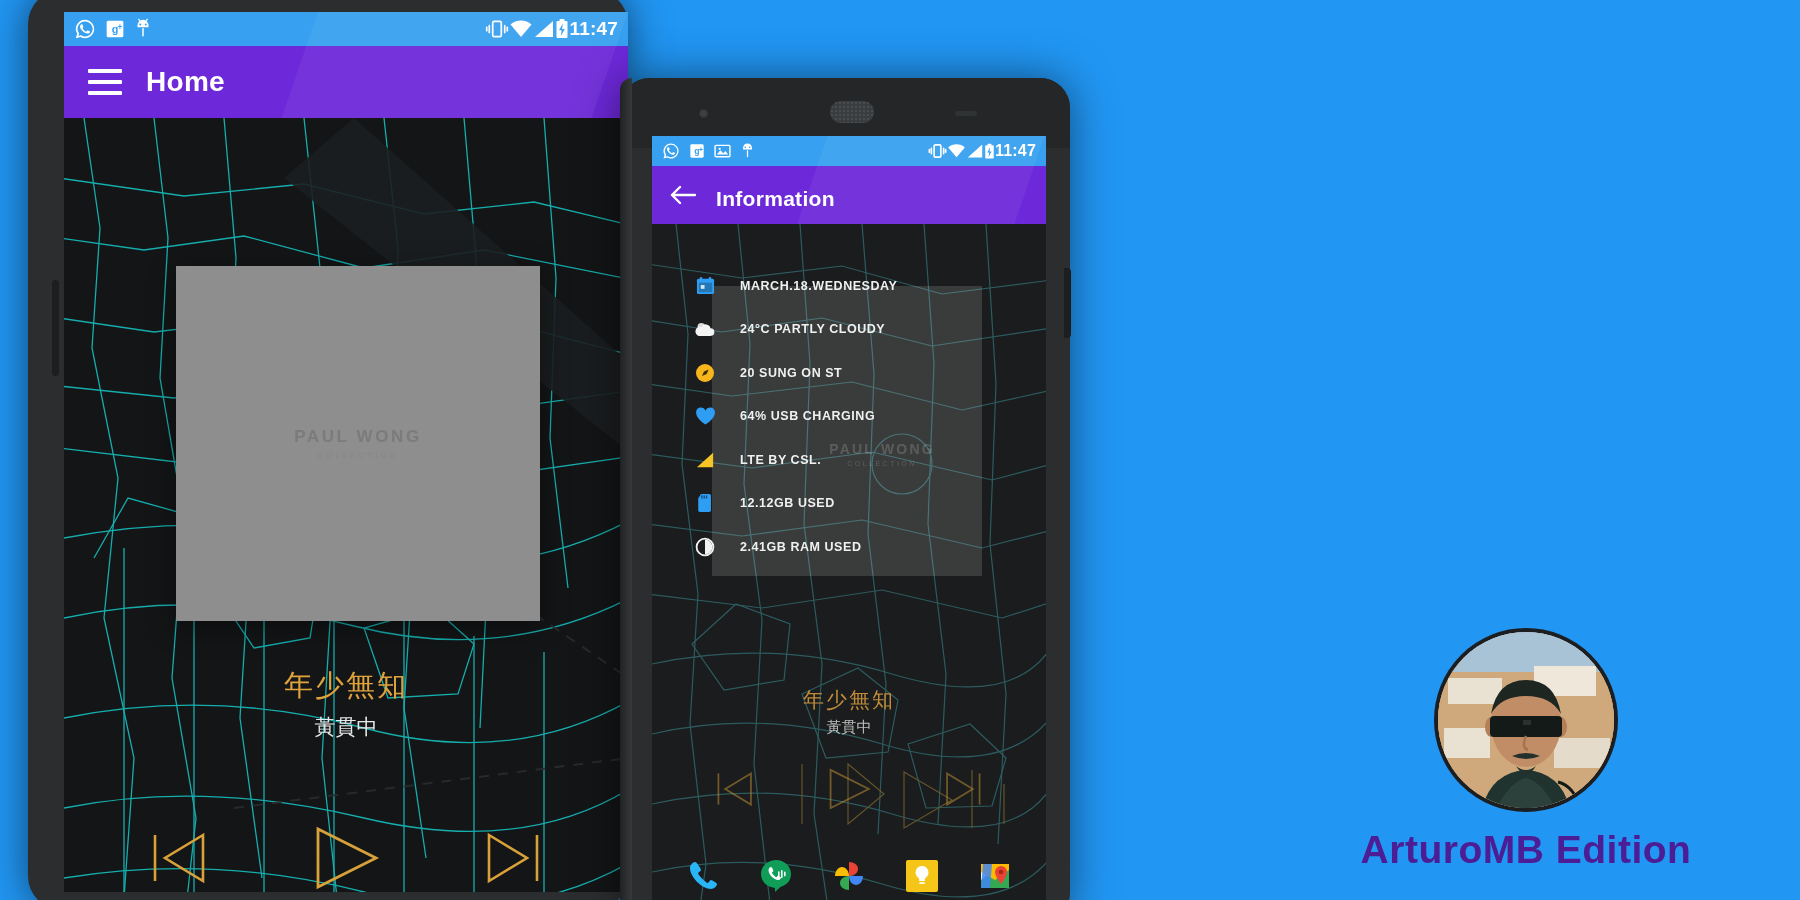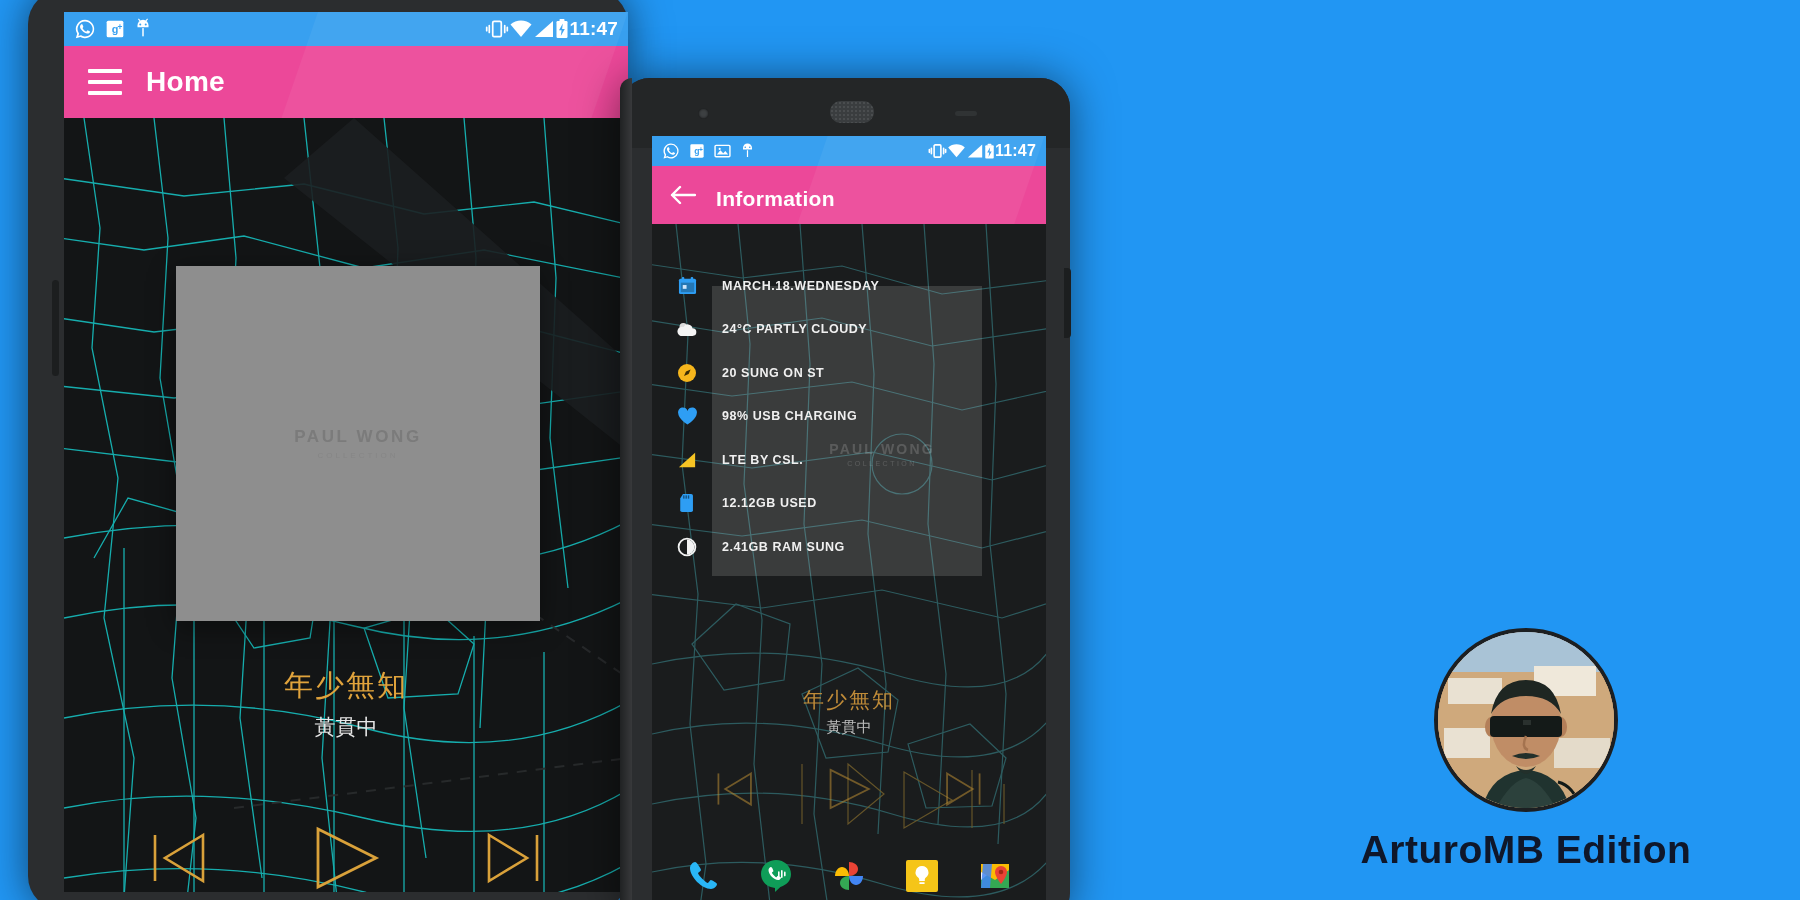--- a/index.html
+++ b/index.html
@@ -76,21 +76,21 @@
   }
   .statusbar.sb2{height:30px;}
   .sb-left{display:flex;align-items:center;gap:9px;}
   .sb-right{margin-left:auto;display:flex;align-items:center;}
   .sb-time{color:#fff;font-size:19px;font-weight:bold;letter-spacing:.2px;}
   .sb2 .sb-time{font-size:16px;}
   .sb-icon{display:block;}
 
   
   .appbar{
-    background:#ec4899;height:72px;display:flex;align-items:center;
+    background:#6d28d9;height:72px;display:flex;align-items:center;
     padding:0 0 0 24px;box-sizing:border-box;position:relative;
   }
   .appbar.ab2{height:58px;padding-left:18px;}
   .appbar .title{
     color:#fff;font-size:28px;font-weight:bold;margin-left:24px;letter-spacing:.3px;
   }
   .ab2 .title{font-size:21px;margin-left:20px;margin-top:8px;}
   .hamburger{width:34px;display:flex;flex-direction:column;gap:7px;cursor:pointer;}
   .hamburger span{display:block;height:4px;background:#fff;border-radius:1px;}
   .appbar-sheen{
@@ -124,21 +124,21 @@
   .ctrl{cursor:pointer;}
 
   
   .p2-body{position:relative;height:697px;background:#141617;overflow:hidden;}
   .info-panel{
     position:absolute;left:60px;top:62px;width:270px;height:290px;
     background:rgba(255,255,255,.14);
   }
   .info-list{position:absolute;left:0;top:40px;width:100%;}
   .info-row{
-    display:flex;align-items:center;height:43.5px;padding-left:22px;box-sizing:border-box;
+    display:flex;align-items:center;height:43.5px;padding-left:40px;box-sizing:border-box;
   }
   .info-ico{width:26px;display:flex;align-items:center;justify-content:center;}
   .info-label{
     color:#f0f0f0;font-size:12.5px;font-weight:bold;letter-spacing:.55px;margin-left:22px;
   }
   .ghost-art{
     position:absolute;left:140px;top:180px;width:180px;height:100px;
     display:flex;flex-direction:column;align-items:center;justify-content:center;
     opacity:.16;pointer-events:none;
   }
@@ -162,21 +162,21 @@
   #brand{
     position:absolute;right:34px;bottom:28px;width:480px;
     display:flex;flex-direction:column;align-items:center;
   }
   #brand .avatar{
     width:176px;height:176px;border-radius:50%;
     border:4px solid #1c1f22;overflow:hidden;position:relative;
     background:#c9a077;
   }
   #brand .brand-text{
-    margin-top:16px;color:#0f172a;font-size:39px;font-weight:bold;letter-spacing:.5px;
+    margin-top:16px;color:#4c1d95;font-size:39px;font-weight:bold;letter-spacing:.5px;
   }
   .av-wall{position:absolute;inset:0;
     background:
       linear-gradient(180deg, #9fb8cc 0%, #9fb8cc 16%, #c9a273 16%, #c9a273 100%);
   }
 </style>
 </head>
 <body>
 
 <div id="phone1">
@@ -435,21 +435,21 @@
               </svg>
           </span>
           <span class="info-label">20 SUNG ON ST</span>
         </div>
         <div class="info-row">
           <span class="info-ico">
             <svg width="21" height="19" viewBox="0 0 22 20">
                 <path d="M11 18.5S1.2 12.2 1.2 6.6A4.9 4.9 0 0111 4.3 4.9 4.9 0 0120.8 6.6c0 5.6-9.8 11.9-9.8 11.9z" fill="#2e9ef4"></path>
               </svg>
           </span>
-          <span class="info-label">98% USB CHARGING</span>
+          <span class="info-label">64% USB CHARGING</span>
         </div>
         <div class="info-row">
           <span class="info-ico">
             <svg width="20" height="18" viewBox="0 0 22 20">
                 <path fill="#f6c424" d="M20 2v16H2L20 2z"></path>
               </svg>
           </span>
           <span class="info-label">LTE BY CSL.</span>
         </div>
         <div class="info-row">
@@ -463,21 +463,21 @@
           </span>
           <span class="info-label">12.12GB USED</span>
         </div>
         <div class="info-row">
           <span class="info-ico">
             <svg width="20" height="20" viewBox="0 0 20 20">
                 <circle cx="10" cy="10" r="8.4" fill="none" stroke="#f2f2f2" stroke-width="1.8"></circle>
                 <path d="M10 2.6A7.4 7.4 0 0110 17.4z" fill="#f2f2f2"></path>
               </svg>
           </span>
-          <span class="info-label">2.41GB RAM SUNG</span>
+          <span class="info-label">2.41GB RAM USED</span>
         </div>
       </div>
 
       <div class="p2-np">
         <div class="t">年少無知</div>
         <div class="a">黃貫中</div>
       </div>
 
       <div class="p2-controls">
         <svg width="42" height="40" viewBox="0 0 62 58">

